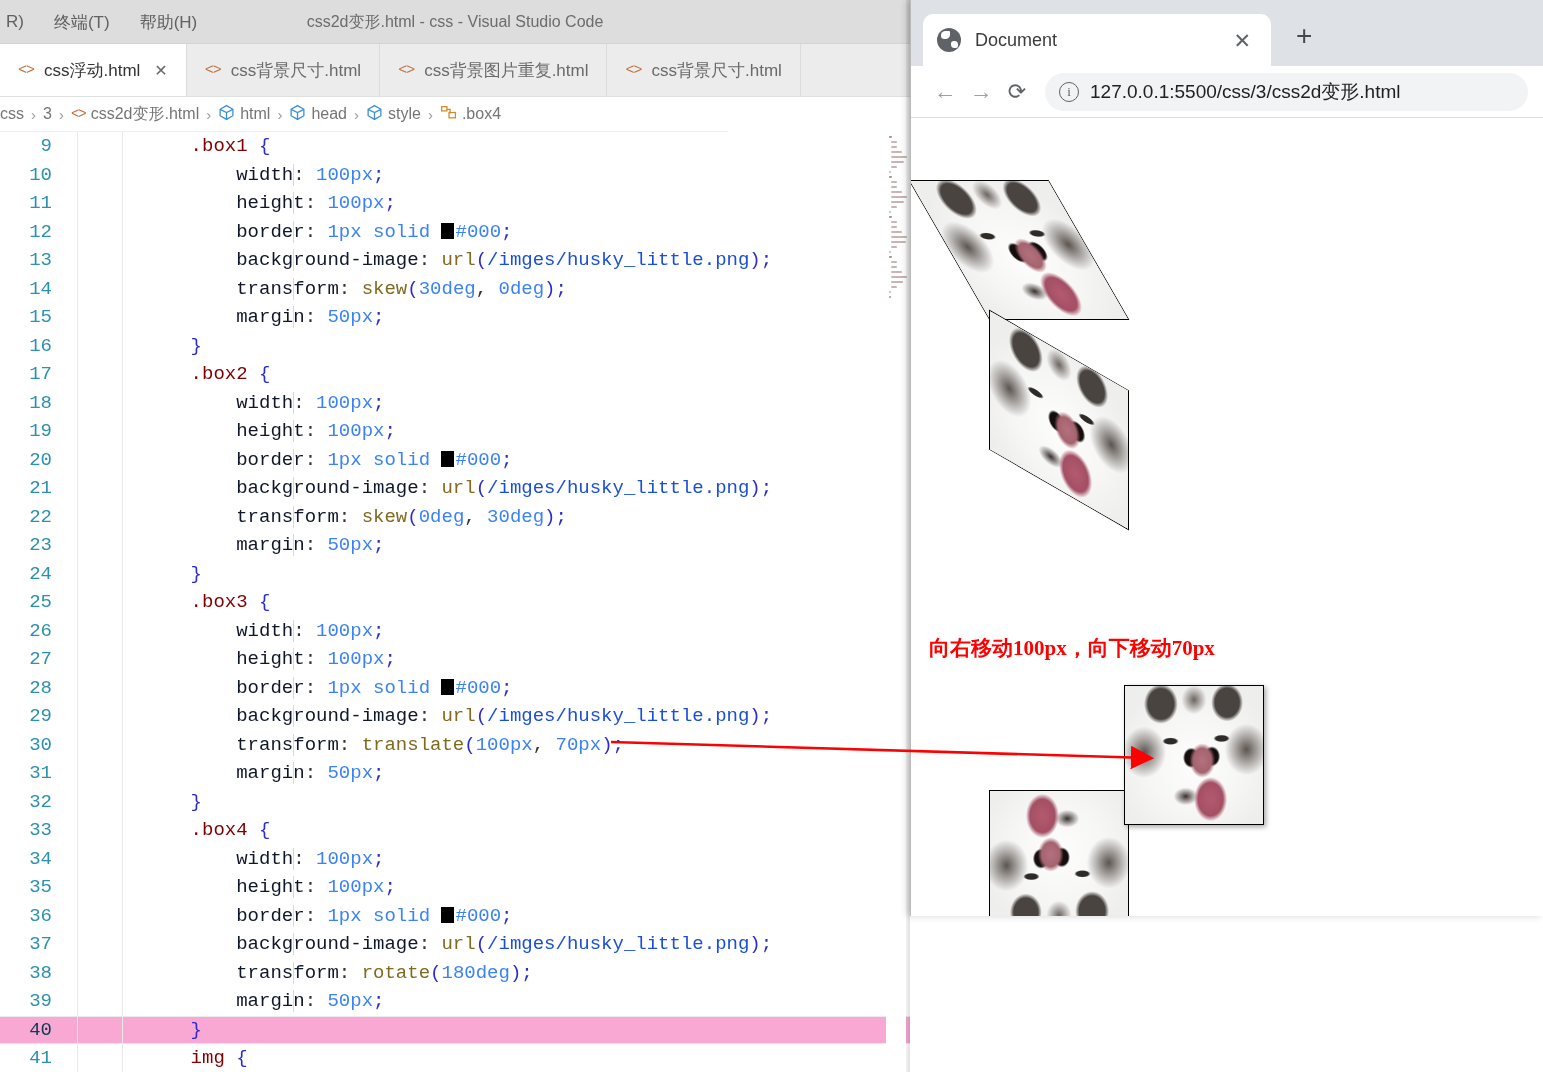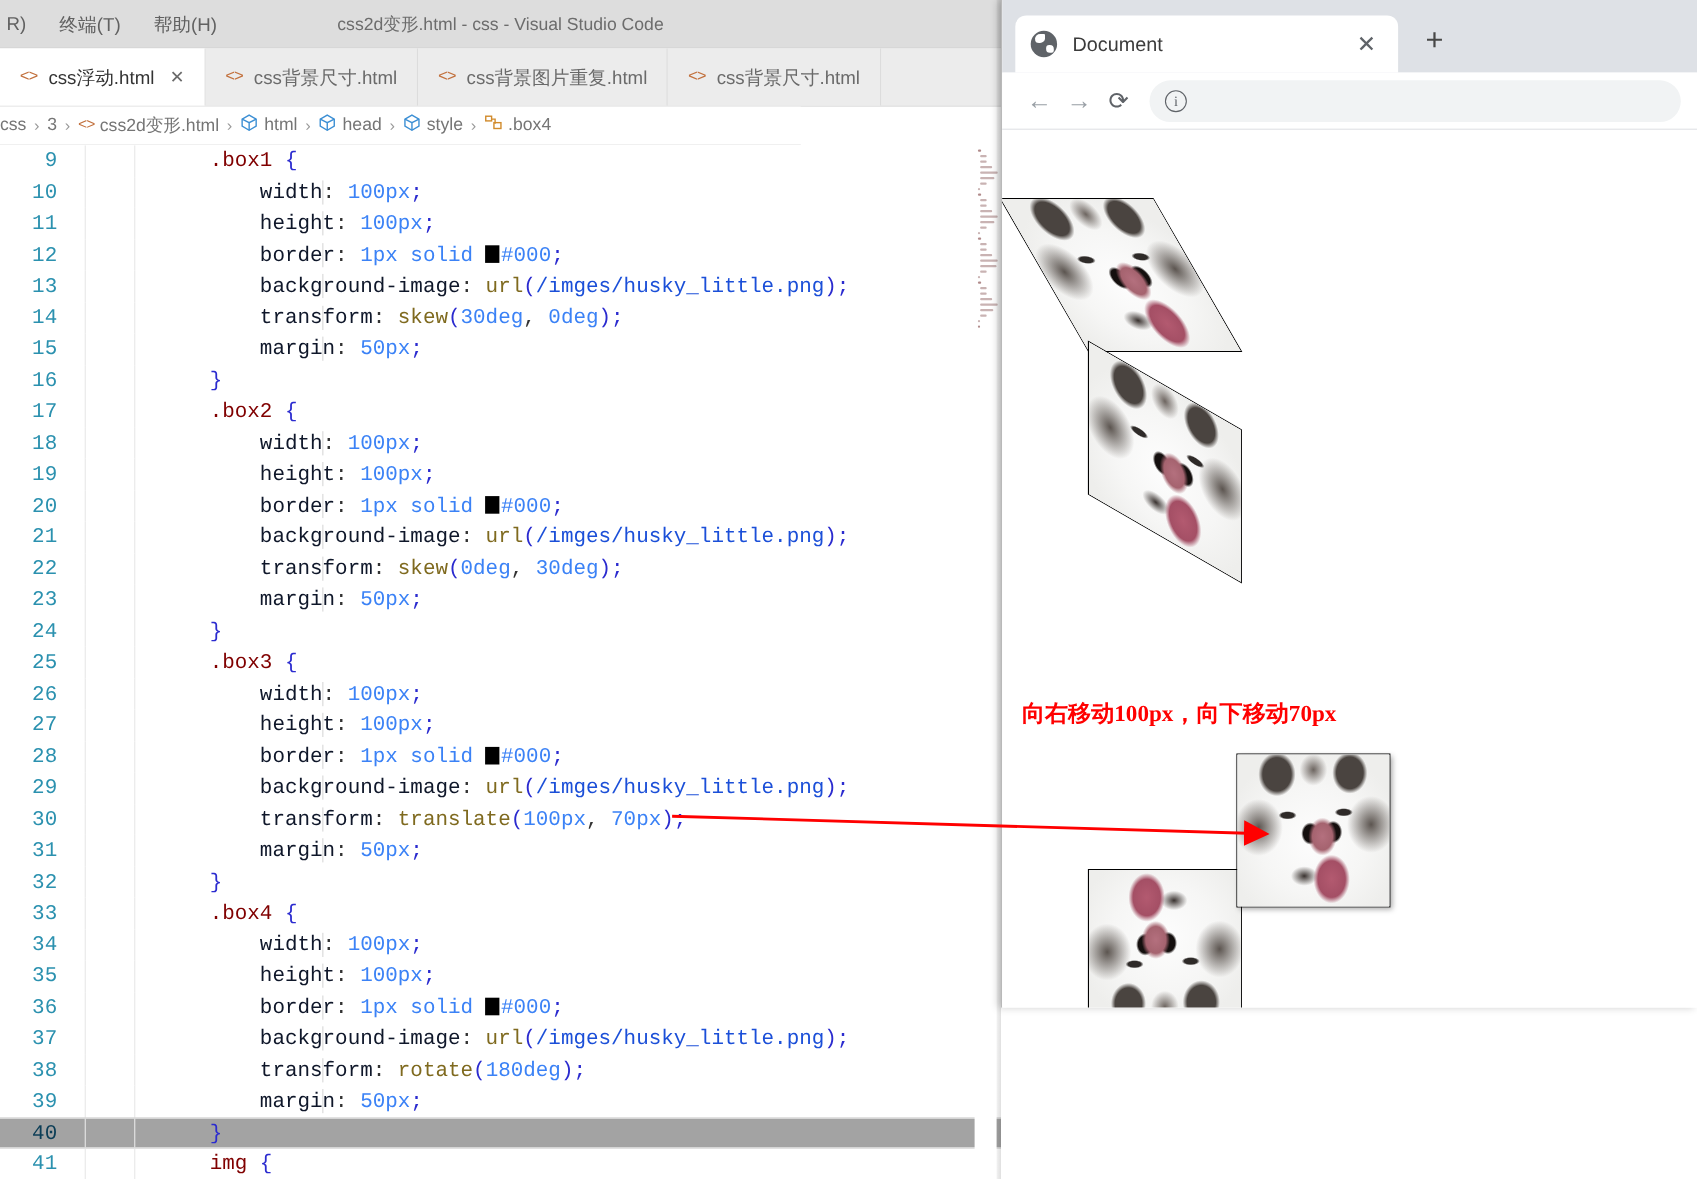--- a/index.html
+++ b/index.html
@@ -67,21 +67,21 @@
   
   .vs-editor {
     position: absolute; left: 0; top: 132px; width: 910px; height: 940px;
     background: #ffffff; overflow: hidden;
   }
   .code-row {
     position: relative; height: 28.5px; display: flex; align-items: center;
     font-family: "Liberation Mono", monospace; font-size: 19px;
     white-space: pre;
   }
-  .code-row.current { background: #a3a3a3; border-top: 1px solid #eaeaea; border-bottom: 1px solid #eaeaea; }
+  .code-row.current { background: #f9a8d4; border-top: 1px solid #eaeaea; border-bottom: 1px solid #eaeaea; }
   .ln {
     width: 58px; text-align: right; padding-right: 6px;
     color: #2b91af; font-family: "Liberation Mono", monospace; font-size: 19px;
     flex: 0 0 58px;
   }
   .code-row.current .ln { color: #0b3d56; }
   .gut1 { flex: 0 0 20px; border-right: 1px solid #e8e8e8; height: 100%; }
   .gut2 { flex: 0 0 45px; border-right: 1px solid #e8e8e8; height: 100%; }
   .codetext { padding-left: 22px; position: relative; }
   .indent-guide {
@@ -397,20 +397,21 @@
       </div>
       <div class="br-newtab">+</div>
     </div>
 
     <div class="br-toolbar">
       <span class="nav-btn">←</span>
       <span class="nav-btn">→</span>
       <span class="nav-btn reload">⟳</span>
       <div class="omnibox">
         <span class="omni-info">i</span>
+        <span class="omni-url">127.0.0.1:5500/css/3/css2d变形.html</span>
       </div>
     </div>
 
     <div class="br-viewport">
 
       <div class="boxfig" id="box1">
         <div class="husky"></div>
       </div>
 
       <div class="boxfig" id="box2">

